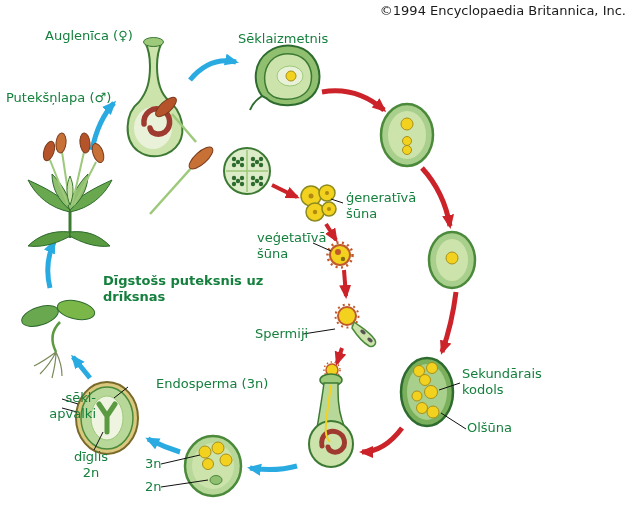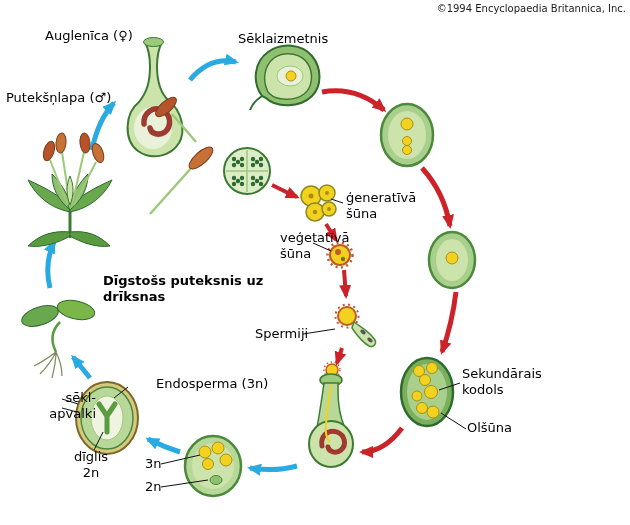--- a/index.html
+++ b/index.html
@@ -3,24 +3,24 @@
 <meta charset="utf-8">
 <style>
   * { margin:0; padding:0; box-sizing:border-box; }
   html,body { background:#ffffff; }
   .stage {
     position:relative; width:630px; height:525px; background:#ffffff;
     font-family:"DejaVu Sans","Liberation Sans",sans-serif; color:#111;
     overflow:hidden;
   }
   .stage > svg { position:absolute; left:0; top:0; }
-  .lbl { position:absolute; font-size:13px; line-height:1.2; color:#000000; white-space:nowrap; }
+  .lbl { position:absolute; font-size:13px; line-height:1.2; color:#15803d; white-space:nowrap; }
   .lbl.wrap { white-space:normal; }
   .lbl.bold { font-weight:bold; font-size:13px; }
-  .lbl.small { font-size:10px; color:#1a1a1a; }
+  .lbl.small { font-size:13px; color:#1a1a1a; }
   .lbl.center { text-align:center; }
   .lbl.right { text-align:right;margin-left:16px; }
 </style>
 </head>
 <body>
 
 <div class="stage">
 
   <svg width="630" height="525" viewBox="0 0 630 525">
     <defs>
@@ -222,21 +222,21 @@
     </g>
   </svg>
 
   <div class="lbl small" style="right:4px; top:3px;">©1994 Encyclopaedia Britannica, Inc.</div>
 
   <div class="lbl" style="left:45px; top:28px;">Auglenīca (♀)</div>
   <div class="lbl" style="left:238px; top:21px;margin-top:10px;">Sēklaizmetnis</div>
   <div class="lbl" style="left:6px; top:90px;">Putekšņlapa (♂)</div>
 
   <div class="lbl wrap" style="left:346px; top:190px; width:84px;">ģeneratīvā šūna</div>
-  <div class="lbl wrap" style="left:257px; top:230px; width:84px;margin-left:23px;">veģetatīvā šūna</div>
+  <div class="lbl wrap" style="left:257px; top:230px; width:84px;">veģetatīvā šūna</div>
 
   <div class="lbl wrap bold" style="left:103px; top:273px; width:180px;">Dīgstošs puteksnis uz drīksnas</div>
 
   <div class="lbl" style="left:255px; top:326px;">Spermiji</div>
 
   <div class="lbl wrap" style="left:462px; top:366px; width:100px;">Sekundārais kodols</div>
   <div class="lbl" style="left:467px; top:420px;">Olšūna</div>
 
   <div class="lbl" style="left:112px; top:376px;margin-left:44px;">Endosperma (3n)</div>
   <div class="lbl wrap right" style="left:26px; top:390px; width:54px;">sēkl-apvalki</div>

